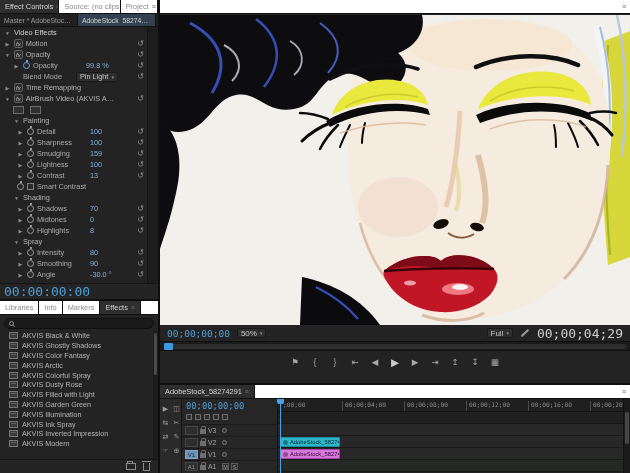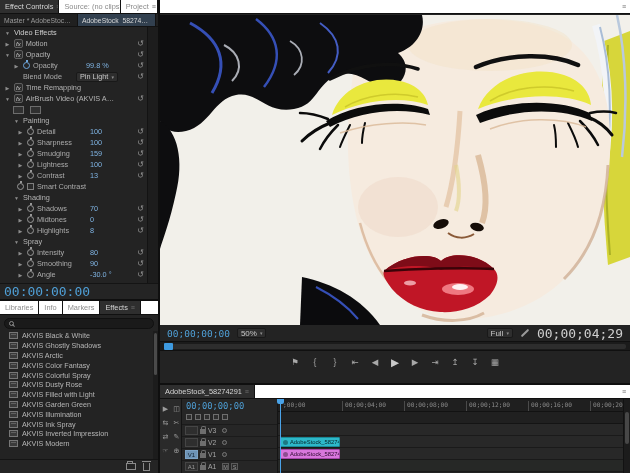--- a/index.html
+++ b/index.html
@@ -319,25 +319,25 @@
       <div class="fxrow">
           <span class="fxicon"></span>
           <span>AKVIS Black &amp; White</span>
         </div>
       <div class="fxrow">
           <span class="fxicon"></span>
           <span>AKVIS Ghostly Shadows</span>
         </div>
       <div class="fxrow">
           <span class="fxicon"></span>
+          <span>AKVIS Color Fantasy</span>
+        </div>
+      <div class="fxrow">
+          <span class="fxicon"></span>
           <span>AKVIS Arctic</span>
-        </div>
-      <div class="fxrow">
-          <span class="fxicon"></span>
-          <span>AKVIS Color Fantasy</span>
         </div>
       <div class="fxrow">
           <span class="fxicon"></span>
           <span>AKVIS Colorful Spray</span>
         </div>
       <div class="fxrow">
           <span class="fxicon"></span>
           <span>AKVIS Dusty Rose</span>
         </div>
       <div class="fxrow">

